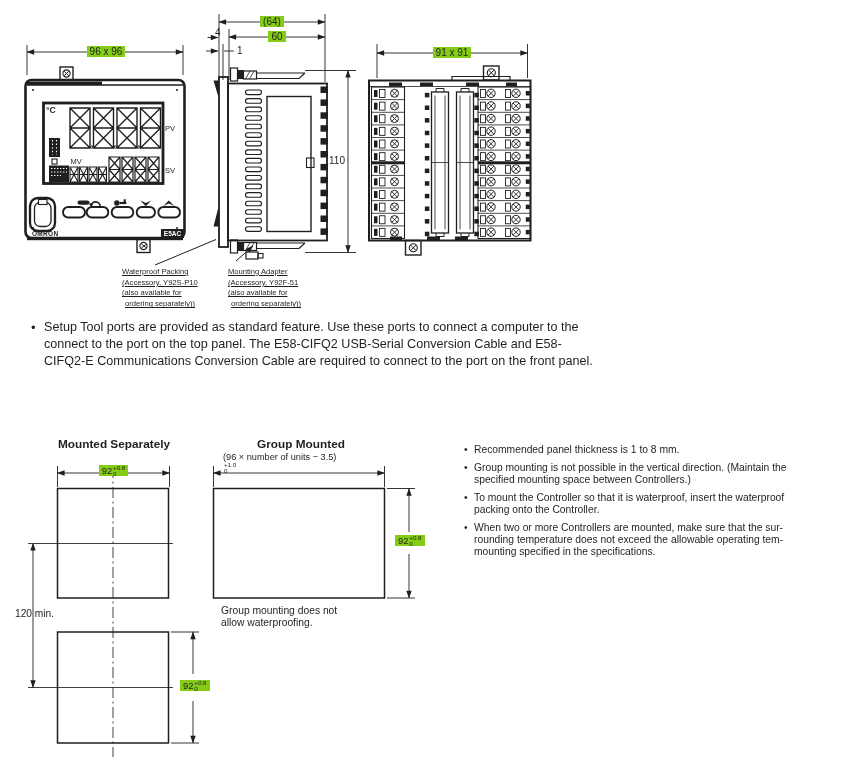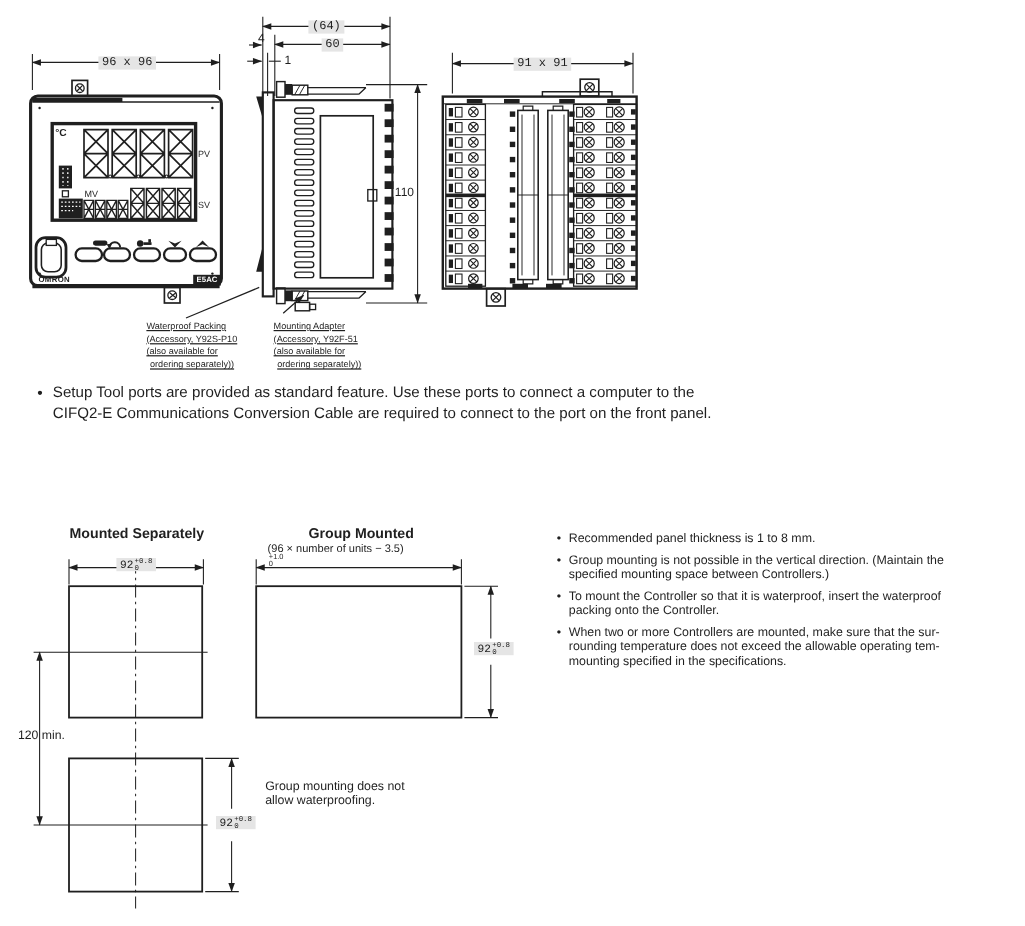--- a/index.html
+++ b/index.html
@@ -3,31 +3,31 @@
 <meta charset="utf-8">
 <style>
   html,body{margin:0;padding:0;background:#fff;}
   .page{position:relative;width:854px;height:772px;background:#fff;overflow:hidden;
         font-family:"Liberation Sans",sans-serif;color:#1f1f1f;}
   svg.art{position:absolute;left:0;top:0;z-index:0;}
   .t{position:absolute;z-index:2;white-space:nowrap;color:#1f1f1f;}
   .dim{font-size:10px;}
   .ctr{text-align:center;}
   .b{font-weight:bold;}
-  .bgw{background:#e5e5e5;padding:0 3px;display:inline-flex;align-items:center;font-family:Liberation Mono, monospace;}
+  .bgw{background:#84cc16;padding:0 3px;display:inline-flex;align-items:center;}
   .tol{display:inline-flex;flex-direction:column;font-size:6.2px;line-height:5.6px;margin-left:1px;align-items:flex-start;}
   .callout{font-size:7.6px;line-height:10.7px;text-decoration:underline;}
   .para{font-size:12.6px;line-height:17px;}
   .parabullet{font-size:13px;}
   .h{font-weight:bold;font-size:11.8px;}
   .formula{font-size:9.2px;display:flex;justify-content:center;flex-direction:column;}
   .notes{width:393px;}
   .note{display:flex;margin-bottom:6px;font-size:10.3px;line-height:12px;}
   .note .bl{width:10px;flex:none;}
-  .cap{font-size:10.3px;line-height:12.3px;margin-top:45px;}
+  .cap{font-size:10.3px;line-height:12.3px;}
   .badge{background:#1f1f1f;color:#fff;font-weight:bold;font-size:6.5px;
          text-align:center;line-height:9.5px;}
   .tinyb{font-weight:normal;font-size:7.5px;}
 </style>
 </head>
 <body>
 
 <div class="page">
 
 <svg class="art" width="854" height="772" viewBox="0 0 854 772">
@@ -301,20 +301,21 @@
   <div class="t callout" style="left:228px;top:267px">
     <div>Mounting Adapter</div>
     <div>(Accessory, Y92F-51</div>
     <div>(also available for</div>
     <div style="padding-left:3px">ordering separately))</div>
   </div>
 
   <div class="t parabullet" style="left:31px;top:320px">•</div>
   <div class="t para" style="left:44px;top:319px">
     <div>Setup Tool ports are provided as standard feature. Use these ports to connect a computer to the</div>
+    <div>connect to the port on the top panel. The E58-CIFQ2 USB-Serial Conversion Cable and E58-</div>
     <div>CIFQ2-E Communications Conversion Cable are required to connect to the port on the front panel.</div>
   </div>
 
   <div class="t h ctr" style="left:53px;top:437px;width:122px">Mounted Separately</div>
   <div class="t h ctr" style="left:238px;top:437px;width:126px">Group Mounted</div>
 
   <div class="t formula" style="left:223px;top:452px;width:156px">
     <span>(96 × number of units − 3.5)</span>
       <span class="tol">
         <span>+1.0</span>

